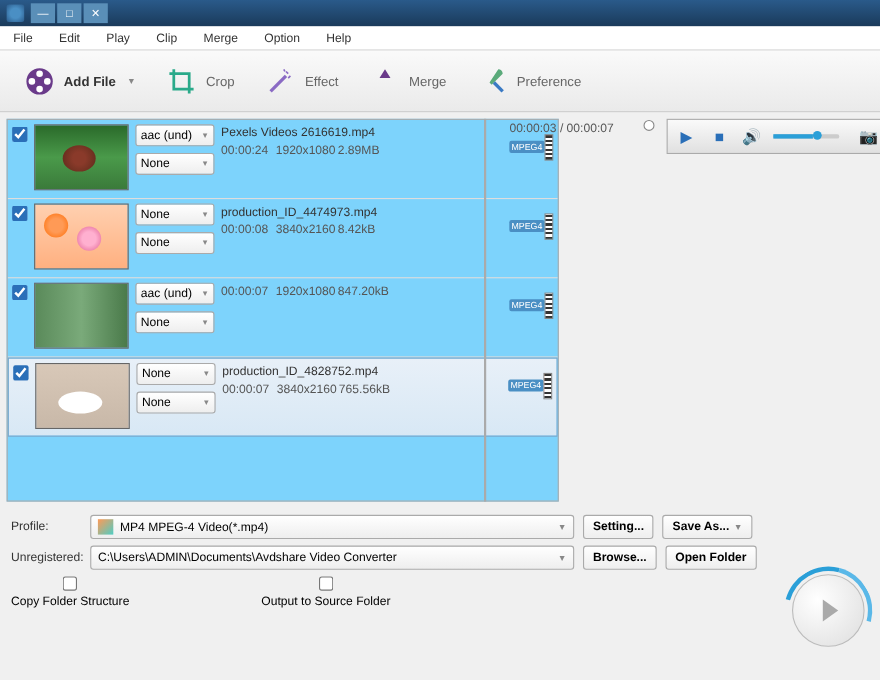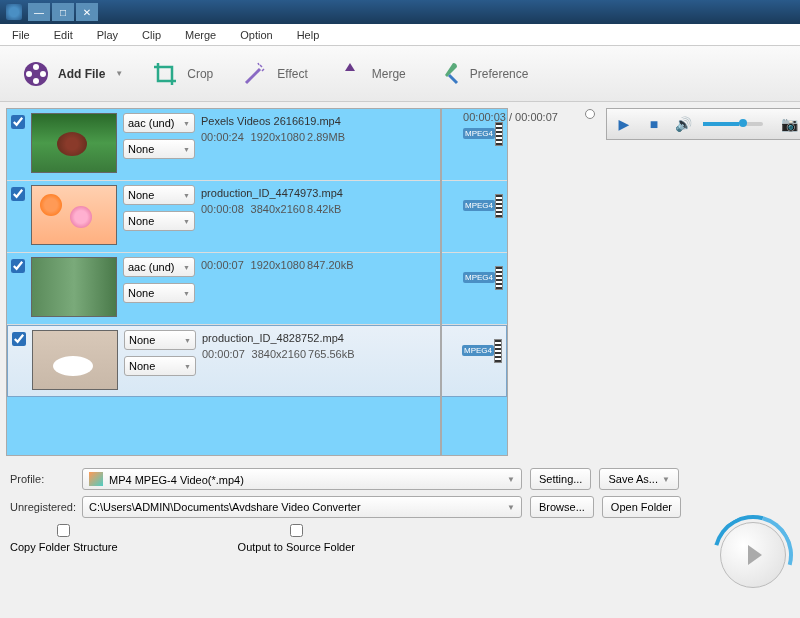--- a/index.html
+++ b/index.html
@@ -50,21 +50,21 @@
 .preview-controls { height: 32px; border: 1px solid #aaa; background: linear-gradient(to bottom, #fafafa, #e0e0e0); display: flex; align-items: center; padding: 0 6px; gap: 8px; }
 .pc-btn { width: 22px; height: 22px; display: flex; align-items: center; justify-content: center; cursor: pointer; color: #2a6fb8; font-size: 14px; }
 .vol-slider { width: 60px; height: 4px; background: #ccc; position: relative; border-radius: 2px; }
 .vol-fill { position: absolute; left: 0; width: 60%; height: 100%; background: #2a9fd8; }
 .vol-thumb { position: absolute; left: 60%; top: -3px; width: 8px; height: 8px; background: #2a9fd8; border-radius: 50%; }
 
 .bottom { padding: 6px 10px; }
 .row { display: flex; align-items: center; gap: 8px; margin-bottom: 6px; }
 .row-label { width: 64px; color: #333; }
 .combo { flex: 1; height: 22px; border: 1px solid #aaa; border-radius: 3px; background: linear-gradient(to bottom, #fff, #eee); display: flex; align-items: center; padding: 0 6px; justify-content: space-between; cursor: pointer; }
-.btn { height: 22px; padding: 0 8px; border: 1px solid #aaa; border-radius: 3px; background: linear-gradient(to bottom, #fff, #eee); cursor: pointer; display: flex; align-items: center; }
+.btn { height: 22px; padding: 0 8px; border: 1px solid #aaa; border-radius: 3px; background: linear-gradient(to bottom, #fff, #eee); cursor: pointer; display: flex; align-items: center; font-weight: bold; }
 .btn .dd { margin-left: 4px; font-size: 8px; color: #888; }
 .convert-btn { width: 66px; height: 66px; border-radius: 50%; background: radial-gradient(circle at 35% 35%, #fff, #ddd); border: 1px solid #bbb; display: flex; align-items: center; justify-content: center; cursor: pointer; position: relative; }
 .convert-btn::before { content: ''; position: absolute; inset: -8px; border-radius: 50%; border: 4px solid transparent; border-top-color: #2a9fd8; border-right-color: #5ab8e8; transform: rotate(-30deg); }
 .convert-play { width: 0; height: 0; border-left: 14px solid #aaa; border-top: 10px solid transparent; border-bottom: 10px solid transparent; margin-left: 4px; }
 .checks { display: flex; gap: 120px; margin-top: 4px; }
 .check-item { display: flex; align-items: center; gap: 4px; flex-direction: column; }
 .right-col { position: absolute; right: 14px; bottom: 30px; }
 
 
 .thumb1 { background: linear-gradient(to bottom, #2a6a2a 0%, #4a9a4a 50%, #3a7a3a 100%); position: relative; }

